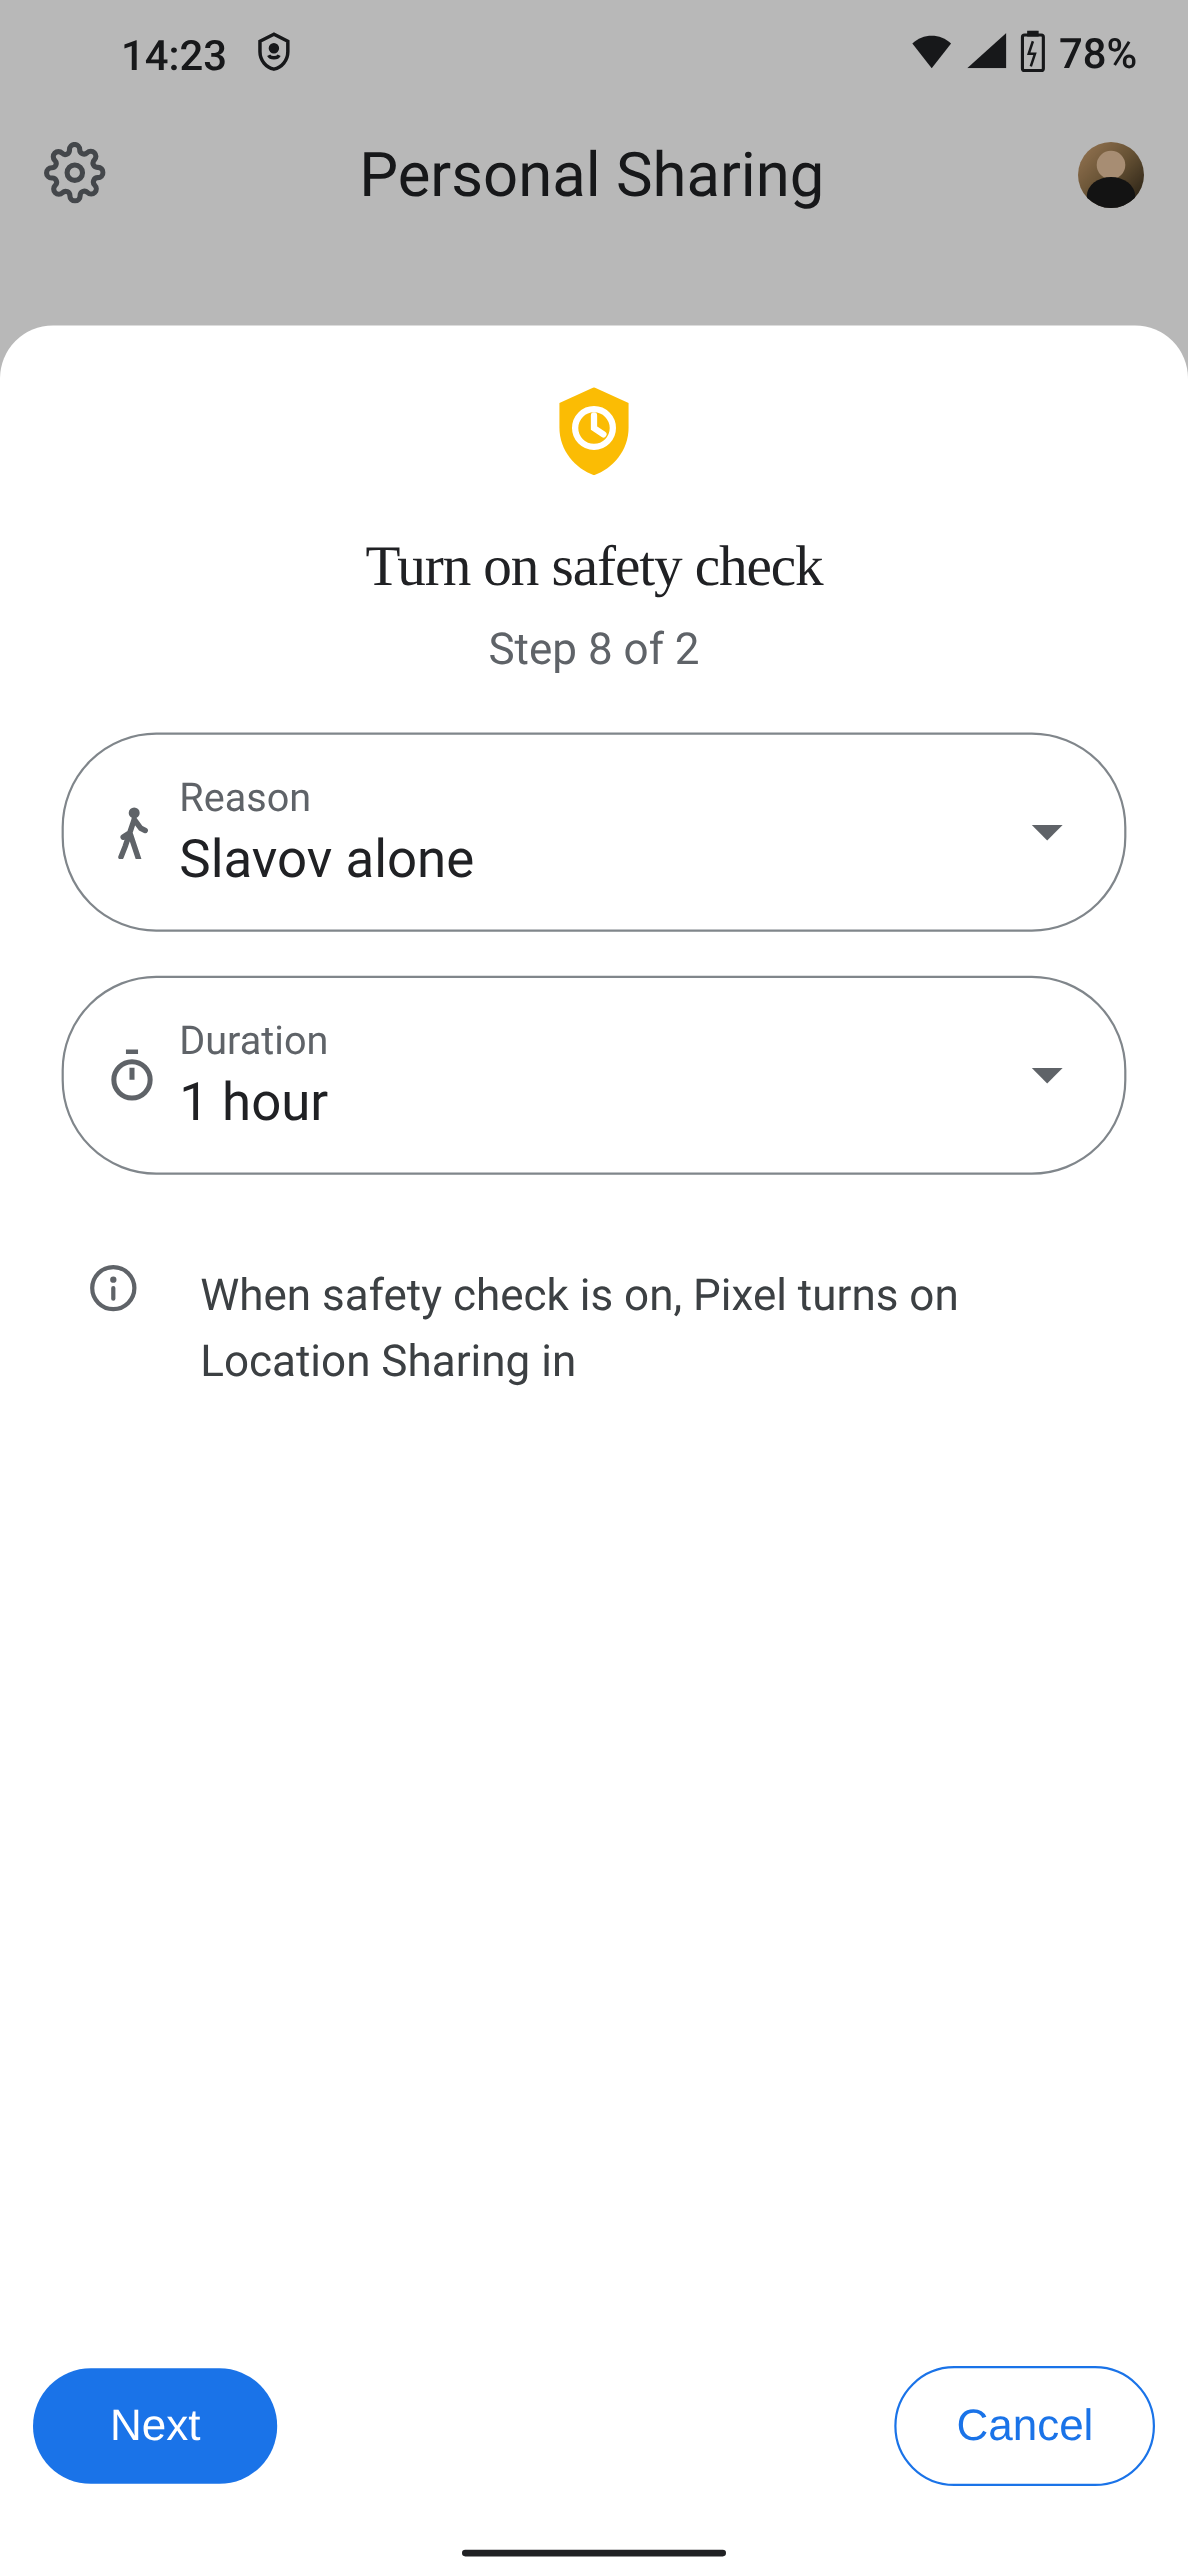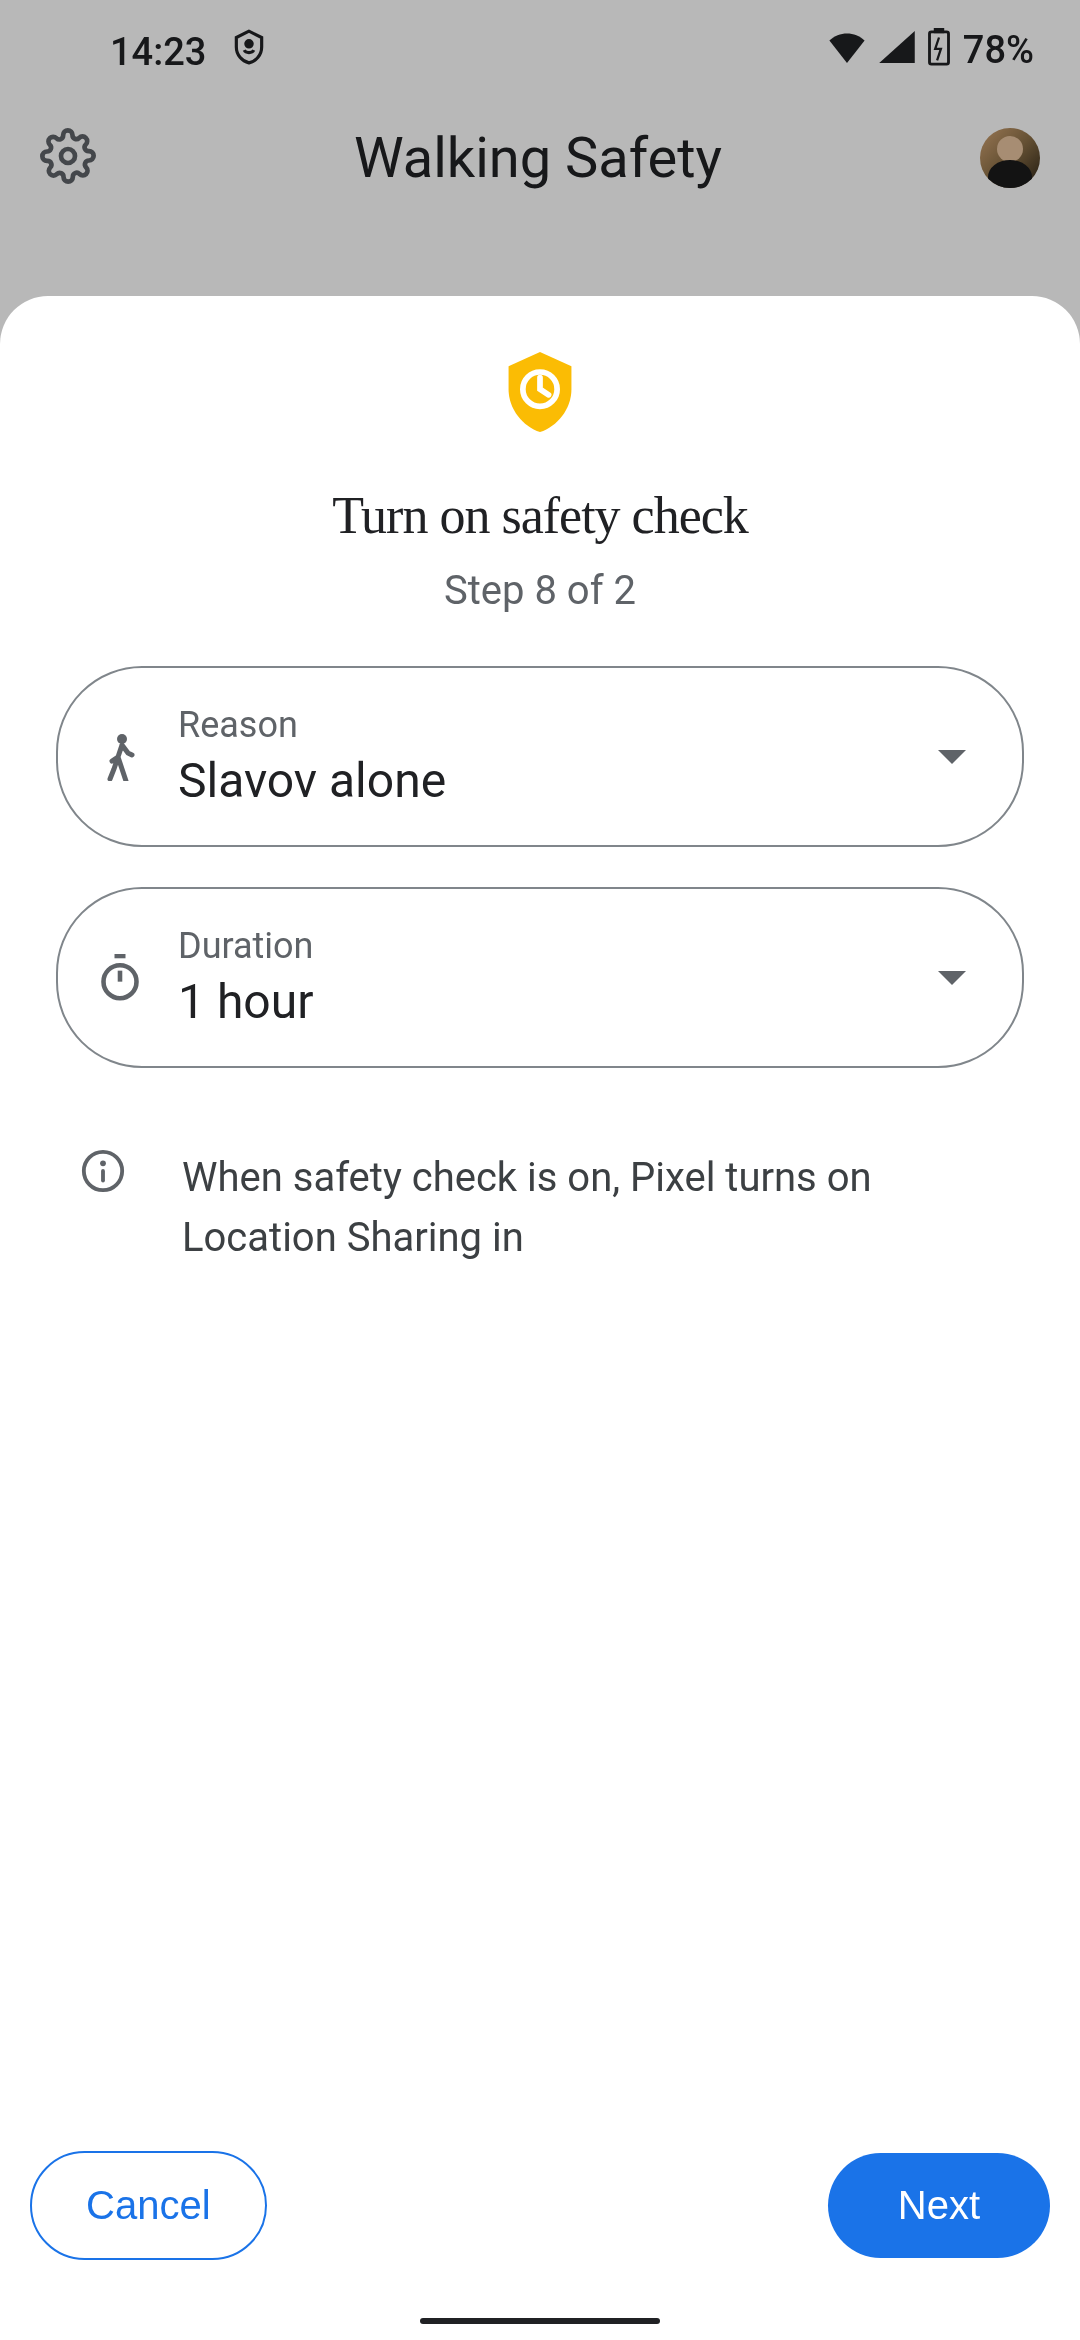--- a/index.html
+++ b/index.html
@@ -25,21 +25,21 @@
     
     .sheet-icon { display: flex; justify-content: center; margin-bottom: 54px; }
     
     .sheet-title { font-size: 52px; font-weight: 400; color: #202124; text-align: center; letter-spacing: -1px; margin-bottom: 22px; font-family: Liberation Serif, serif; }
     
     .step-indicator { font-size: 40px; color: #5f6368; text-align: center; margin-bottom: 52px; }
     
     .sheet-desc { font-size: 40px; color: #3c4043; text-align: center; line-height: 1.5; padding: 0 6px; margin-bottom: 96px; }
     .link { color: #1a73e8; text-decoration: underline; }
     
-    .dropdown { width: 100%; border: 2px solid #80868b; border-radius: 86px; padding: 36px 56px 36px 40px; display: flex; align-items: center; gap: 36px; margin-bottom: 40px; position: relative; margin-top: 40px; }
+    .dropdown { width: 100%; border: 2px solid #80868b; border-radius: 86px; padding: 36px 56px 36px 40px; display: flex; align-items: center; gap: 21px; margin-bottom: 40px; position: relative; margin-top: 40px; }
     .dropdown-icon { width: 44px; height: 44px; display: flex; align-items: center; justify-content: center; flex-shrink: 0; color: #5f6368; }
     .dropdown-content { flex: 1; }
     .dropdown-label { font-size: 36px; color: #5f6368; margin-bottom: 6px; }
     .dropdown-value { font-size: 48px; color: #202124; }
     .dropdown-caret { position: absolute; right: 56px; top: 50%; transform: translateY(-50%); width: 0; height: 0; border-left: 14px solid transparent; border-right: 14px solid transparent; border-top: 14px solid #5f6368; }
     
     .info-row { display: flex; align-items: flex-start; gap: 56px; padding: 0 24px; margin-top: 80px; }
     .info-text { font-size: 40px; color: #3c4043; line-height: 1.5; }
     
     .button-row { position: absolute; bottom: 80px; left: 30px; right: 30px; display: flex; justify-content: space-between; align-items: center; }
@@ -86,21 +86,21 @@
     </div>
   </div>
 
   <div class="app-header">
     <span>
       <svg width="56" height="56" viewBox="0 0 24 24" fill="none" stroke="#5f6368" stroke-width="2">
         <circle cx="12" cy="12" r="3"></circle>
         <path d="M19.4 15a1.65 1.65 0 0 0 .33 1.82l.06.06a2 2 0 0 1-2.83 2.83l-.06-.06a1.65 1.65 0 0 0-1.82-.33 1.65 1.65 0 0 0-1 1.51V21a2 2 0 0 1-4 0v-.09a1.65 1.65 0 0 0-1-1.51 1.65 1.65 0 0 0-1.82.33l-.06.06a2 2 0 1 1-2.83-2.83l.06-.06a1.65 1.65 0 0 0 .33-1.82 1.65 1.65 0 0 0-1.51-1H3a2 2 0 0 1 0-4h.09a1.65 1.65 0 0 0 1.51-1 1.65 1.65 0 0 0-.33-1.82l-.06-.06a2 2 0 1 1 2.83-2.83l.06.06a1.65 1.65 0 0 0 1.82.33h0a1.65 1.65 0 0 0 1-1.51V3a2 2 0 0 1 4 0v.09a1.65 1.65 0 0 0 1 1.51 1.65 1.65 0 0 0 1.82-.33l.06-.06a2 2 0 0 1 2.83 2.83l-.06.06a1.65 1.65 0 0 0-.33 1.82v0a1.65 1.65 0 0 0 1.51 1H21a2 2 0 0 1 0 4h-.09a1.65 1.65 0 0 0-1.51 1z"></path>
       </svg>
     </span>
-    <div class="app-title">Walking Safety</div>
+    <div class="app-title">Personal Sharing</div>
     <div class="avatar"></div>
   </div>
 
   <div class="greeting">Hi Marian Slavov</div>
 </div>
 
 <div class="sheet">
   <div class="sheet-icon">
     <svg width="74" height="80" viewBox="0 0 24 28">
       <path d="M12 0 L1 5 v8 c0 7 5 13 11 15 c6-2 11-8 11-15 V5 L12 0z" fill="#fbbc04"></path>
@@ -148,18 +148,18 @@
       <svg width="46" height="46" viewBox="0 0 24 24" fill="none" stroke="#5f6368" stroke-width="2">
         <circle cx="12" cy="12" r="10"></circle>
         <line x1="12" y1="8" x2="12" y2="8" stroke-width="3" stroke-linecap="round"></line>
         <line x1="12" y1="12" x2="12" y2="17" stroke-linecap="round"></line>
       </svg>
     </span>
     <div class="info-text">When safety check is on, Pixel turns on Location Sharing in</div>
   </div>
 
   <div class="button-row">
+    <button class="btn btn-next">Next</button>
     <button class="btn btn-cancel">Cancel</button>
-    <button class="btn btn-next">Next</button>
   </div>
 </div>
 
 <div class="nav-indicator"></div>
 
 </body></html>

